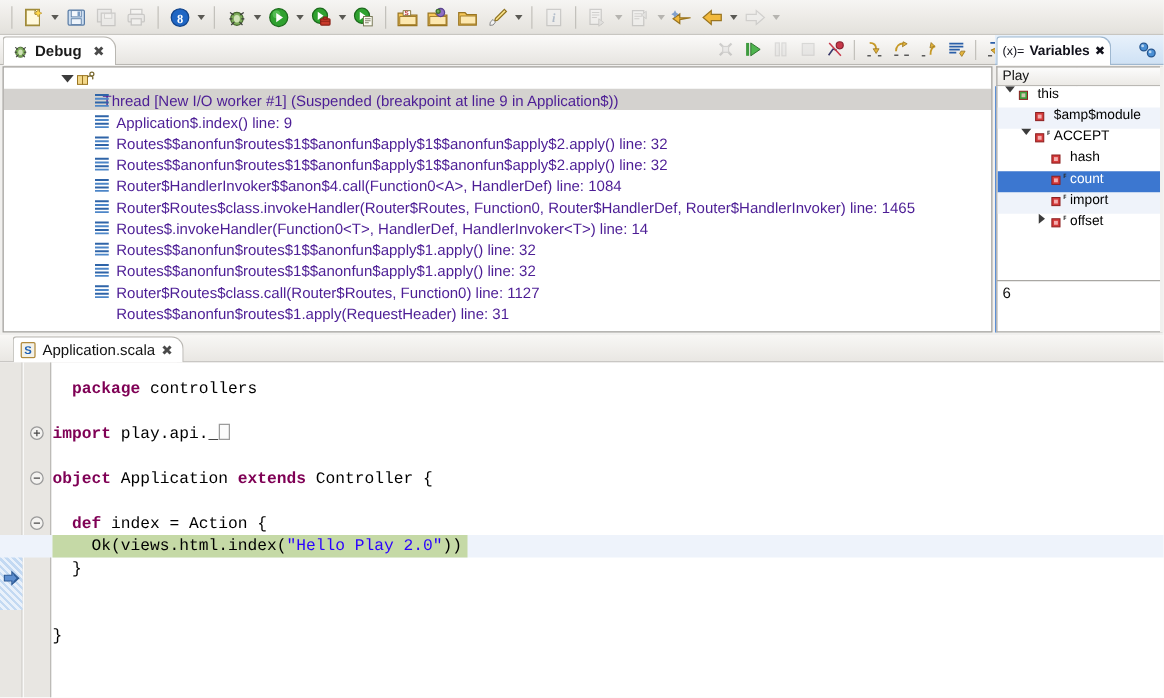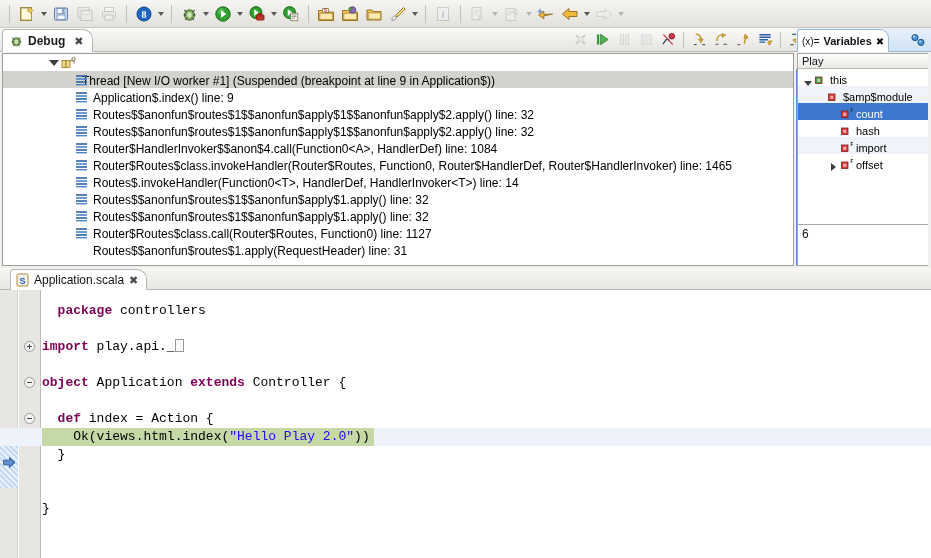--- a/index.html
+++ b/index.html
@@ -74,21 +74,21 @@
   .stack-list {
     position: absolute; left: 2px; top: 25px; width: 792px; height: 213px;
     background: #ffffff; border: 1px solid #9e9c98;
     overflow: hidden;
   }
   .stack-row {
     height: 17px; display: flex; align-items: center; white-space: nowrap;
     font-size: 12px; font-family: "Liberation Sans", sans-serif;
   }
   .stack-row.selected { background: #d4d2cf; }
-  .stack-row .lbl { color: #000000; margin-top: 36px; }
+  .stack-row .lbl { color: #4c1d95; margin-top: 36px; }
   .stack-row.thread .lbl { padding-left: 2px; }
   .twisty {
     width: 14px; flex: 0 0 14px; display:flex; align-items:center; justify-content:center;
   }
   .twisty::after {
     content:""; border-left: 5px solid transparent; border-right: 5px solid transparent;
     border-top: 6px solid #3c3c3c;
   }
   .indent-thread { width: 44px; flex: 0 0 44px; }
   .indent-frame { width: 72px; flex: 0 0 72px; }
@@ -119,21 +119,21 @@
     position: absolute; left: 1px; top: 25px; width: 133px; height: 16px;
     background: linear-gradient(to bottom, #fcfcfc, #eceae6);
     border: 1px solid #a9a7a3; border-bottom: 1px solid #bab8b4;
     font-size: 11px; color: #111; padding-left: 4px; line-height: 15px;
   }
   .vars-tree {
     position: absolute; left: 1px; top: 41px; width: 133px; height: 155px;
     background: #ffffff; border-left: 1px solid #a9a7a3; border-right: 1px solid #a9a7a3;
     overflow: hidden;
   }
-  .var-row { height: 17px; display:flex; align-items:flex-end; white-space:nowrap; font-size:11px; }
+  .var-row { height: 17px; display:flex; align-items:flex-start; white-space:nowrap; font-size:11px; }
   .var-row.stripe { background: #eff3fa; }
   .var-row.selected { background: #3c77d0; color: #ffffff; }
   .var-twisty { width: 13px; flex:0 0 13px; display:flex; align-items:center; justify-content:center; }
   .var-twisty.open::after { content:""; border-left:4.5px solid transparent; border-right:4.5px solid transparent; border-top:5.5px solid #3c3c3c; }
   .var-twisty.closed::after { content:""; border-top:4.5px solid transparent; border-bottom:4.5px solid transparent; border-left:5.5px solid #3c3c3c; }
   .var-icon { width: 13px; flex:0 0 13px; margin-right:3px; position:relative; }
   .vars-detail {
     position:absolute; left:1px; top:196px; width:133px; height:42px;
     background:#ffffff; border:1px solid #a9a7a3;
     font-family:"Liberation Sans", sans-serif; font-size:12px;
@@ -662,43 +662,55 @@
           <div style="flex: 0 0 16px;"></div>
           <div class="var-twisty"></div>
           <div class="var-icon">
             <svg width="13" height="13" viewBox="0 0 13 13" style="display:block">
               <rect x="1.5" y="4" width="6.5" height="6.5" fill="#d43a3a" stroke="#8b1f1f" stroke-width=".8"></rect>
               <rect x="3.2" y="5.7" width="3.1" height="3.1" fill="#ffd4d4" opacity=".75"></rect>
             </svg>
           </div>
           <span>$amp$module</span>
         </div>
+        <div class="var-row">
+          <div style="flex: 0 0 16px;"></div>
+          <div class="var-twisty open"></div>
+          <div class="var-icon">
+            <svg width="13" height="13" viewBox="0 0 13 13" style="display:block">
+              <rect x="1.5" y="4" width="6.5" height="6.5" fill="#d43a3a" stroke="#8b1f1f" stroke-width=".8"></rect>
+              <rect x="3.2" y="5.7" width="3.1" height="3.1" fill="#ffd4d4" opacity=".75"></rect>
+              <text x="10.5" y="5.2" font-size="5" font-weight="bold" fill="#2a2a2a" font-family="Liberation Sans, sans-serif">F</text>
+            </svg>
+          </div>
+          <span>ACCEPT</span>
+        </div>
+        <div class="var-row">
+          <div style="flex: 0 0 29px;"></div>
+          <div class="var-twisty"></div>
+          <div class="var-icon">
+            <svg width="13" height="13" viewBox="0 0 13 13" style="display:block">
+              <rect x="1.5" y="4" width="6.5" height="6.5" fill="#d43a3a" stroke="#8b1f1f" stroke-width=".8"></rect>
+              <rect x="3.2" y="5.7" width="3.1" height="3.1" fill="#ffd4d4" opacity=".75"></rect>
+            </svg>
+          </div>
+          <span>hash</span>
+        </div>
         <div class="var-row selected">
           <div style="flex: 0 0 29px;"></div>
           <div class="var-twisty"></div>
           <div class="var-icon">
             <svg width="13" height="13" viewBox="0 0 13 13" style="display:block">
               <rect x="1.5" y="4" width="6.5" height="6.5" fill="#d43a3a" stroke="#8b1f1f" stroke-width=".8"></rect>
               <rect x="3.2" y="5.7" width="3.1" height="3.1" fill="#ffd4d4" opacity=".75"></rect>
               <text x="10.5" y="5.2" font-size="5" font-weight="bold" fill="#2a2a2a" font-family="Liberation Sans, sans-serif">F</text>
             </svg>
           </div>
           <span>count</span>
         </div>
-        <div class="var-row">
-          <div style="flex: 0 0 29px;"></div>
-          <div class="var-twisty"></div>
-          <div class="var-icon">
-            <svg width="13" height="13" viewBox="0 0 13 13" style="display:block">
-              <rect x="1.5" y="4" width="6.5" height="6.5" fill="#d43a3a" stroke="#8b1f1f" stroke-width=".8"></rect>
-              <rect x="3.2" y="5.7" width="3.1" height="3.1" fill="#ffd4d4" opacity=".75"></rect>
-            </svg>
-          </div>
-          <span>hash</span>
-        </div>
         <div class="var-row stripe">
           <div style="flex: 0 0 29px;"></div>
           <div class="var-twisty"></div>
           <div class="var-icon">
             <svg width="13" height="13" viewBox="0 0 13 13" style="display:block">
               <rect x="1.5" y="4" width="6.5" height="6.5" fill="#d43a3a" stroke="#8b1f1f" stroke-width=".8"></rect>
               <rect x="3.2" y="5.7" width="3.1" height="3.1" fill="#ffd4d4" opacity=".75"></rect>
               <text x="10.5" y="5.2" font-size="5" font-weight="bold" fill="#2a2a2a" font-family="Liberation Sans, sans-serif">F</text>
             </svg>
           </div>

